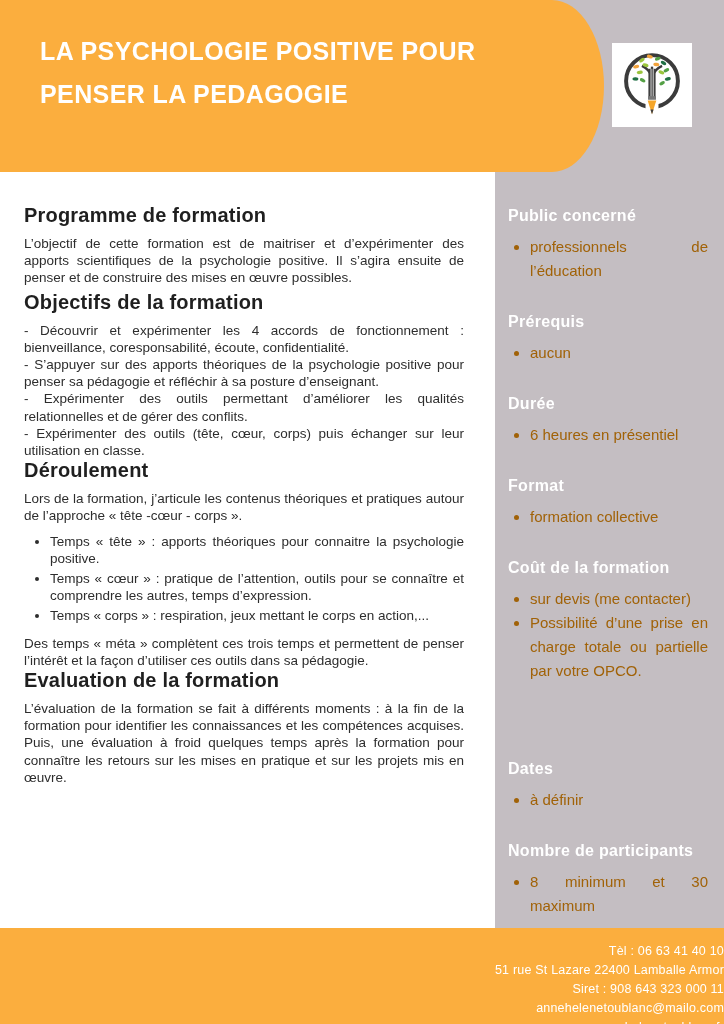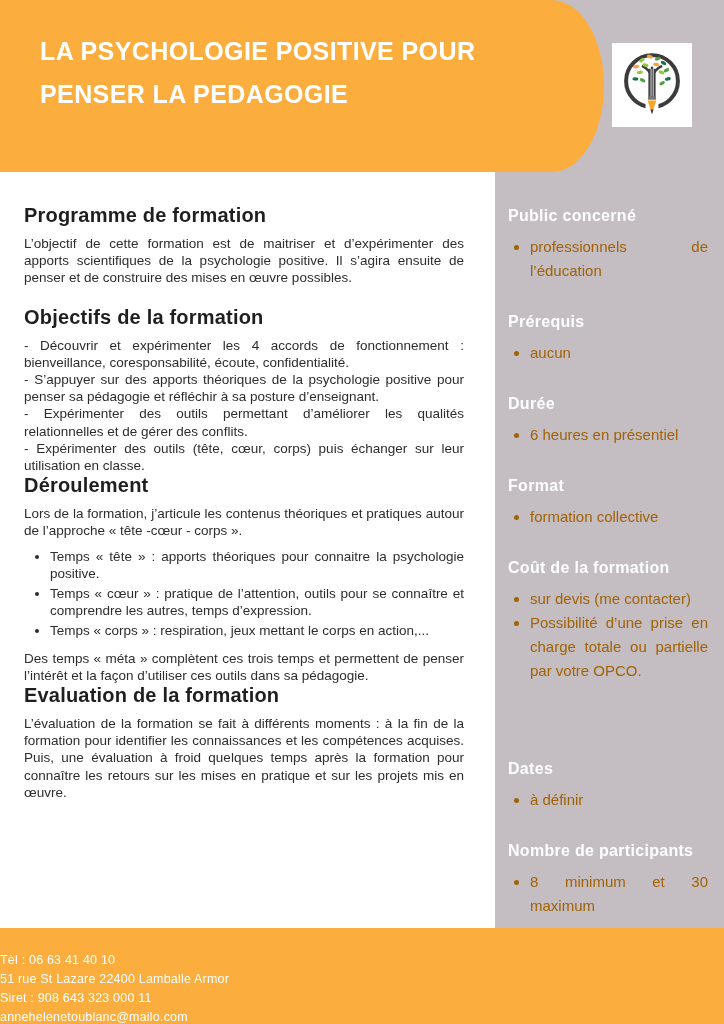--- a/index.html
+++ b/index.html
@@ -60,21 +60,21 @@
   }
   .side-section ul { margin:10px 0 0 0; padding-left:22px; list-style:disc; }
   .side-section li {
     color:#a16207; font-size:15px; line-height:24px; text-align:justify;
   }
   .gap-before-dates { margin-top:77px; }
 
   
   .footer {
     position:absolute; left:0; top:928px; width:724px; height:96px;
-    background:#fbae3e; z-index:2; text-align:left; padding-top:23px;
+    background:#fbae3e; z-index:2; text-align:right; padding-top:14px;
   }
   .footer div { color:#ffffff; font-size:12.5px; line-height:19px; letter-spacing:0.2px; }
 </style>
 </head>
 <body>
 
 <div class="page">
 
   <div class="sidebar-bg"></div>
 
@@ -116,21 +116,21 @@
       <ellipse cx="37" cy="46" rx="4.2" ry="2.4" fill="#54a045" transform="rotate(28 37 46)"></ellipse>
       <ellipse cx="64" cy="50" rx="4.2" ry="2.4" fill="#54a045" transform="rotate(-28 64 50)"></ellipse>
     </svg>
   </div>
 
   <div class="main-col">
 
     <h2>Programme de formation</h2>
     <p>L’objectif de cette formation est de maitriser et d’expérimenter des apports scientifiques de la psychologie positive. Il s’agira ensuite de penser et de construire des mises en œuvre possibles.</p>
 
-    <h2 class="mt-sec" style="margin-top:19px">Objectifs de la formation</h2>
+    <h2 class="mt-sec" style="margin-top:4px">Objectifs de la formation</h2>
     <div class="obj-list">
       <div class="dash-item">- Découvrir et expérimenter les 4 accords de fonctionnement : bienveillance, coresponsabilité, écoute, confidentialité.</div>
       <div class="dash-item">- S’appuyer sur des apports théoriques de la psychologie positive pour penser sa pédagogie et réfléchir à sa posture d’enseignant.</div>
       <div class="dash-item">- Expérimenter des outils permettant d’améliorer les qualités relationnelles et de gérer des conflits.</div>
       <div class="dash-item">- Expérimenter des outils (tête, cœur, corps) puis échanger sur leur utilisation en classe.</div>
     </div>
 
     <h2 class="mt-sec">Déroulement</h2>
     <p>Lors de la formation, j’articule les contenus théoriques et pratiques autour de l’approche « tête -cœur - corps ».</p>
     <ul class="deroule-list">

